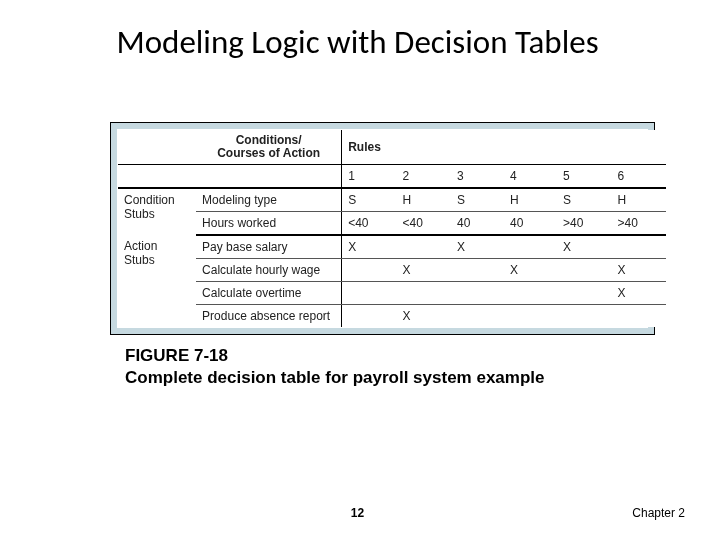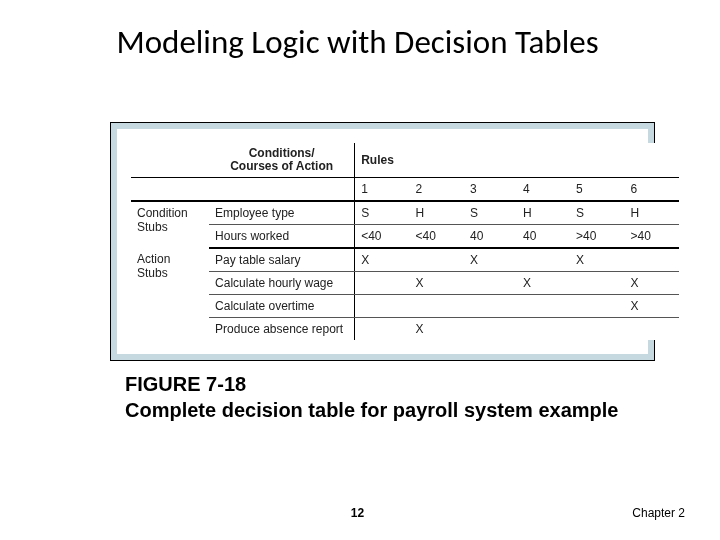--- a/index.html
+++ b/index.html
@@ -32,21 +32,21 @@
     border: 1px solid #000;
     background: #fff;
     box-shadow: inset 0 0 0 6px #c6d9e0;
   }
   table.decision {
     border-collapse: collapse;
     width: 548px;
     font-family: Arial, sans-serif;
     font-size: 12px;
     color: #222;
-    margin: 20px;
+    margin: 7px;
     background: #fff;
   }
   table.decision th, table.decision td {
     padding: 4px 6px;
     text-align: left;
     font-weight: normal;
   }
   table.decision th {
     font-weight: bold;
   }
@@ -73,21 +73,21 @@
     border-bottom: 2px solid #000 !important;
   }
   .thin-bottom {
     border-bottom: 1px solid #555;
   }
   .sep-right {
     border-right: 1px solid #000;
   }
   .caption {
     font-family: Arial, sans-serif;
-    font-size: 20px;
+    font-size: 17px;
     font-weight: bold;
     margin: 10px 0 0 125px;
     line-height: 1.3;
   }
   .caption .cap2 {
     font-weight: normal;
     margin-top: 39px;
   }
   .copyright {
     position: absolute;
@@ -138,41 +138,41 @@
         <td class="rule-col thick-bottom">1</td>
         <td class="rule-col thick-bottom">2</td>
         <td class="rule-col thick-bottom">3</td>
         <td class="rule-col thick-bottom">4</td>
         <td class="rule-col thick-bottom">5</td>
         <td class="rule-col thick-bottom">6</td>
       </tr>
 
       <tr>
         <td class="col-stub" rowspan="2">Condition Stubs</td>
-        <td class="col-label sep-right thin-bottom">Employee type</td>
+        <td class="col-label sep-right thin-bottom">Modeling type</td>
         <td class="thin-bottom">S</td>
         <td class="thin-bottom">H</td>
         <td class="thin-bottom">S</td>
         <td class="thin-bottom">H</td>
         <td class="thin-bottom">S</td>
         <td class="thin-bottom">H</td>
       </tr>
       <tr>
         <td class="col-label sep-right thick-bottom">Hours worked</td>
         <td class="thick-bottom">&lt;40</td>
         <td class="thick-bottom">&lt;40</td>
         <td class="thick-bottom">40</td>
         <td class="thick-bottom">40</td>
         <td class="thick-bottom">&gt;40</td>
         <td class="thick-bottom">&gt;40</td>
       </tr>
 
       <tr>
         <td class="col-stub" rowspan="4">Action Stubs</td>
-        <td class="col-label sep-right thin-bottom">Pay table salary</td>
+        <td class="col-label sep-right thin-bottom">Pay base salary</td>
         <td class="thin-bottom">X</td>
         <td class="thin-bottom"></td>
         <td class="thin-bottom">X</td>
         <td class="thin-bottom"></td>
         <td class="thin-bottom">X</td>
         <td class="thin-bottom"></td>
       </tr>
       <tr>
         <td class="col-label sep-right thin-bottom">Calculate hourly wage</td>
         <td class="thin-bottom"></td>

